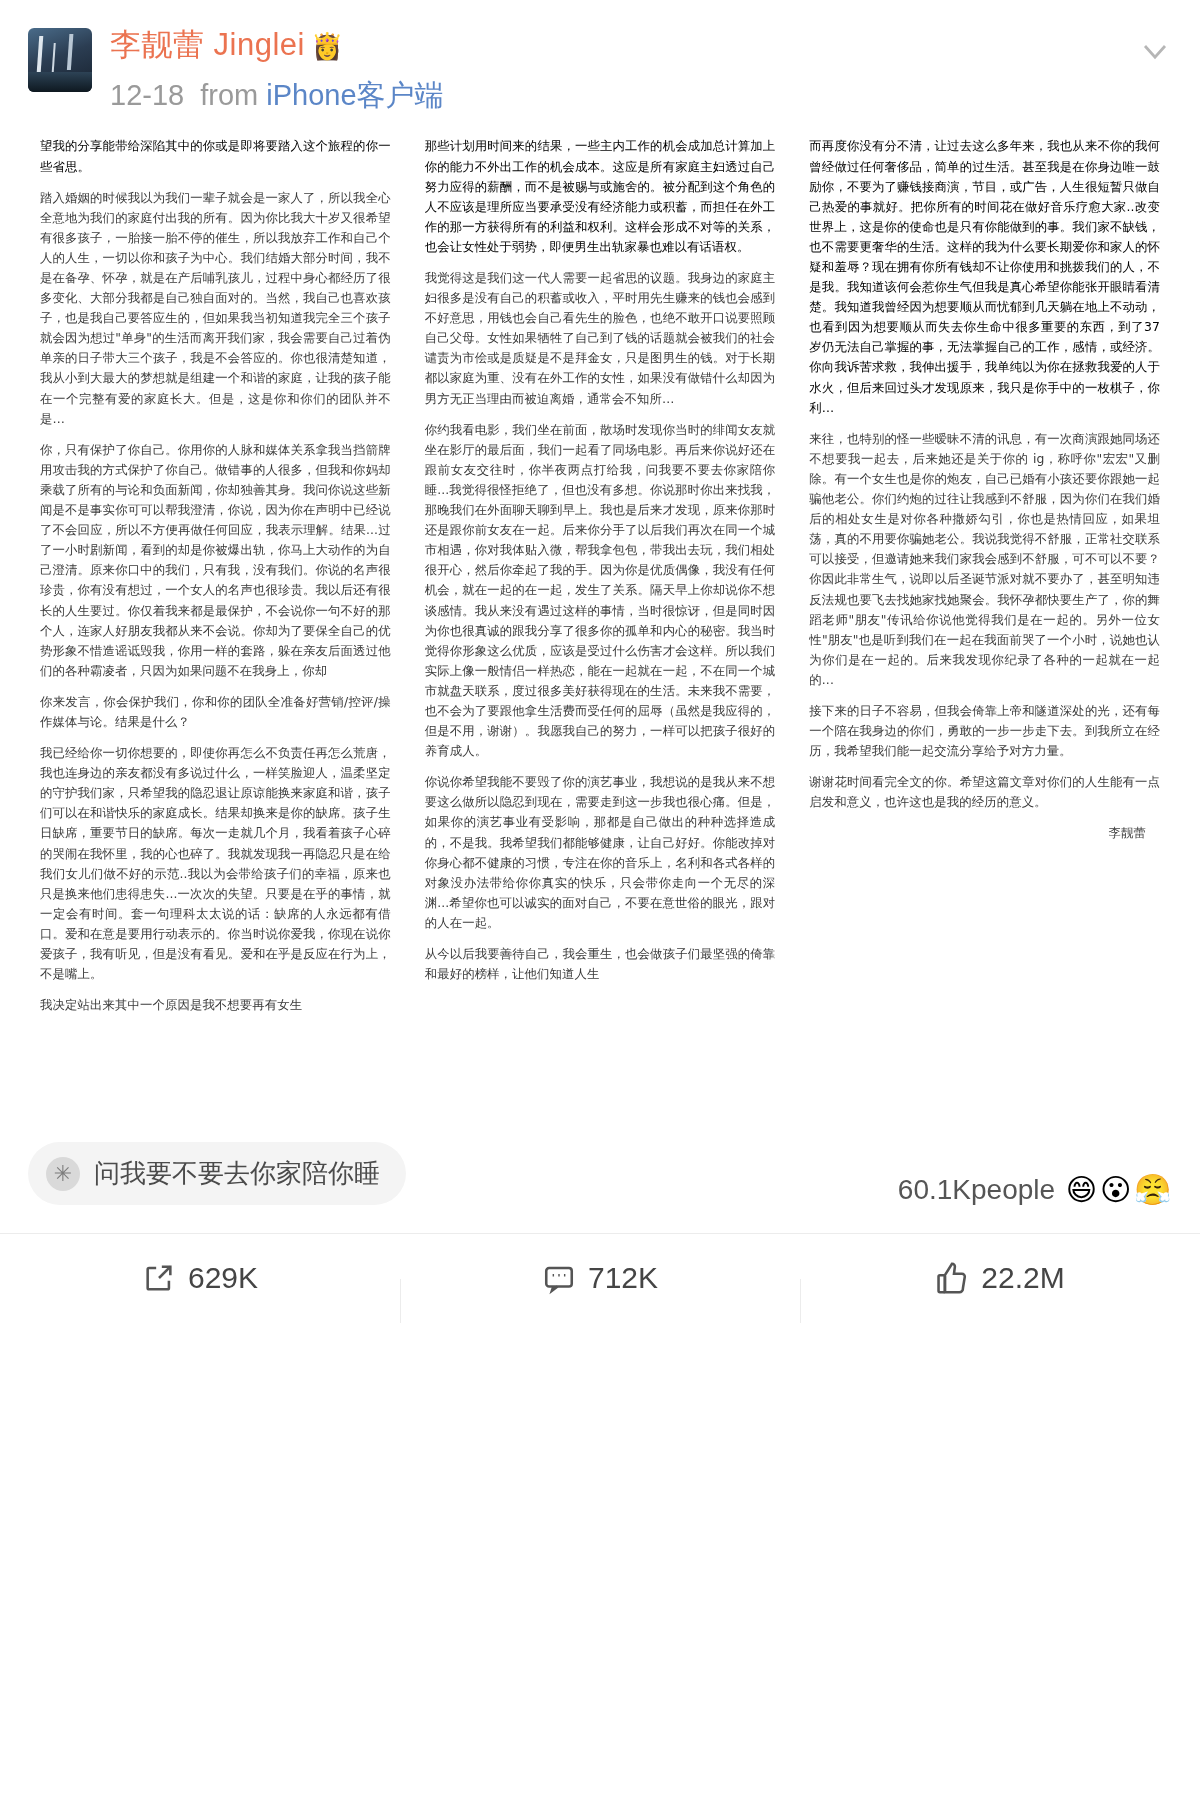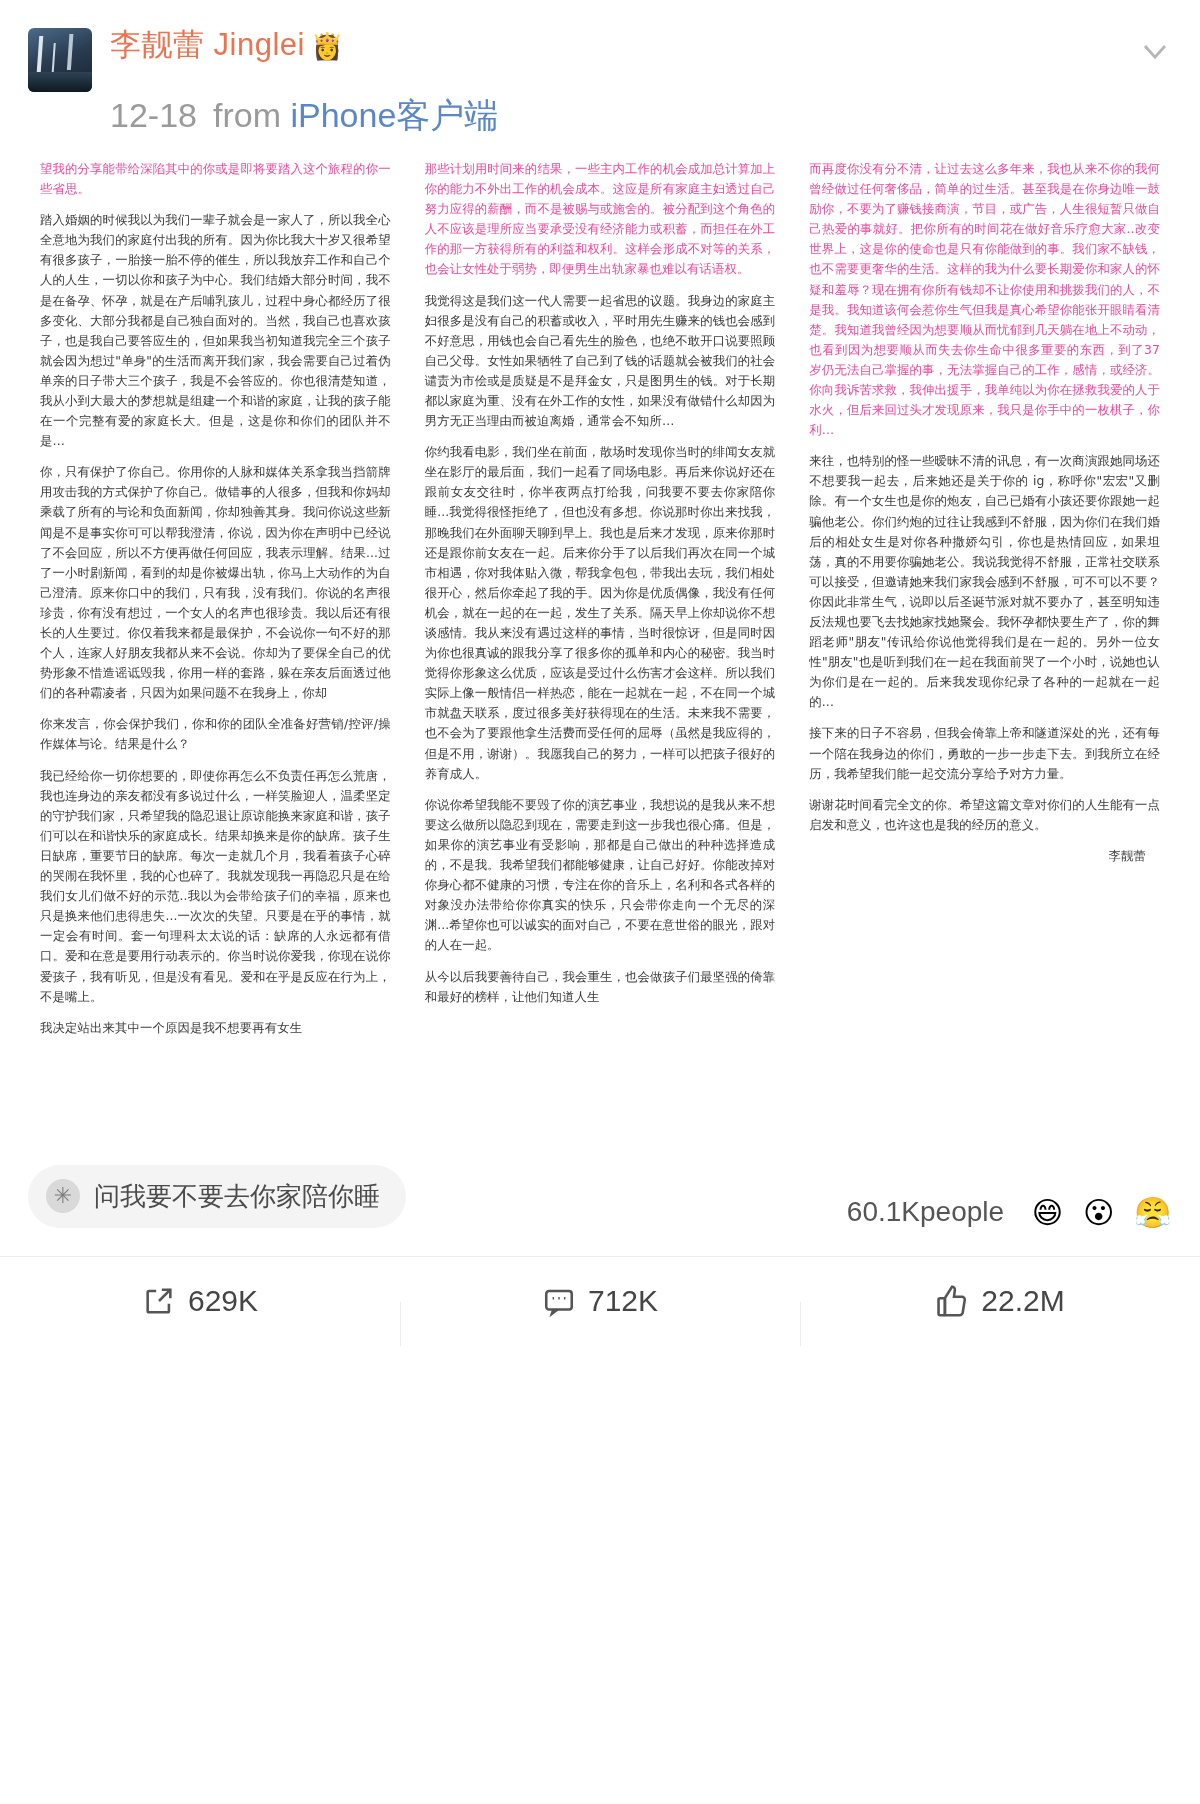--- a/index.html
+++ b/index.html
@@ -57,22 +57,22 @@
     font-size: 31px;
     color: #eb7350;
     line-height: 1.25;
     letter-spacing: .5px;
   }
   .nickname .crown {
     font-size: 26px;
     margin-left: 6px;
   }
   .meta {
-    margin-top: 28px;
-    font-size: 34px;
+    margin-top: 12px;
+    font-size: 29px;
     color: #9a9a9a;
     line-height: 1.3;
   }
   .meta .from-src { color: #5b86c7; }
   .meta .date { margin-right: 16px; }
   .chevron {
     position: absolute;
     right: 30px; top: 36px;
     width: 30px; height: 30px;
     color: #b6b6b6;
@@ -106,21 +106,21 @@
   .col {
     flex: 1 1 0;
     font-size: 12.4px;
     line-height: 1.62;
     text-align: justify;
     letter-spacing: .1px;
     font-family: "DejaVu Sans", "Liberation Sans", sans-serif;
   }
   .col p { margin: 0 0 11px 0; }
   .col .fade-top {
-    color: #ec4899;
+    color: #000000;
   }
   .sign {
     text-align: right;
     margin-top: 0;
     padding-right: 14px;
     font-size: 12.4px;
     color: #444;
   }
 
   
@@ -146,21 +146,21 @@
     font-size: 22px;
     display: flex; align-items: center; justify-content: center;
   }
   .topic-label {
     font-size: 26px;
     color: #4b4b4b;
   }
   .reactions {
     display: flex;
     align-items: center;
-    gap: 20px;
+    gap: 3px;
     margin-top: 32px;
   }
   .react-count {
     font-size: 28px;
     color: #555;
     margin-right: 8px;
   }
   .emoji { font-size: 30px; }
 
   

